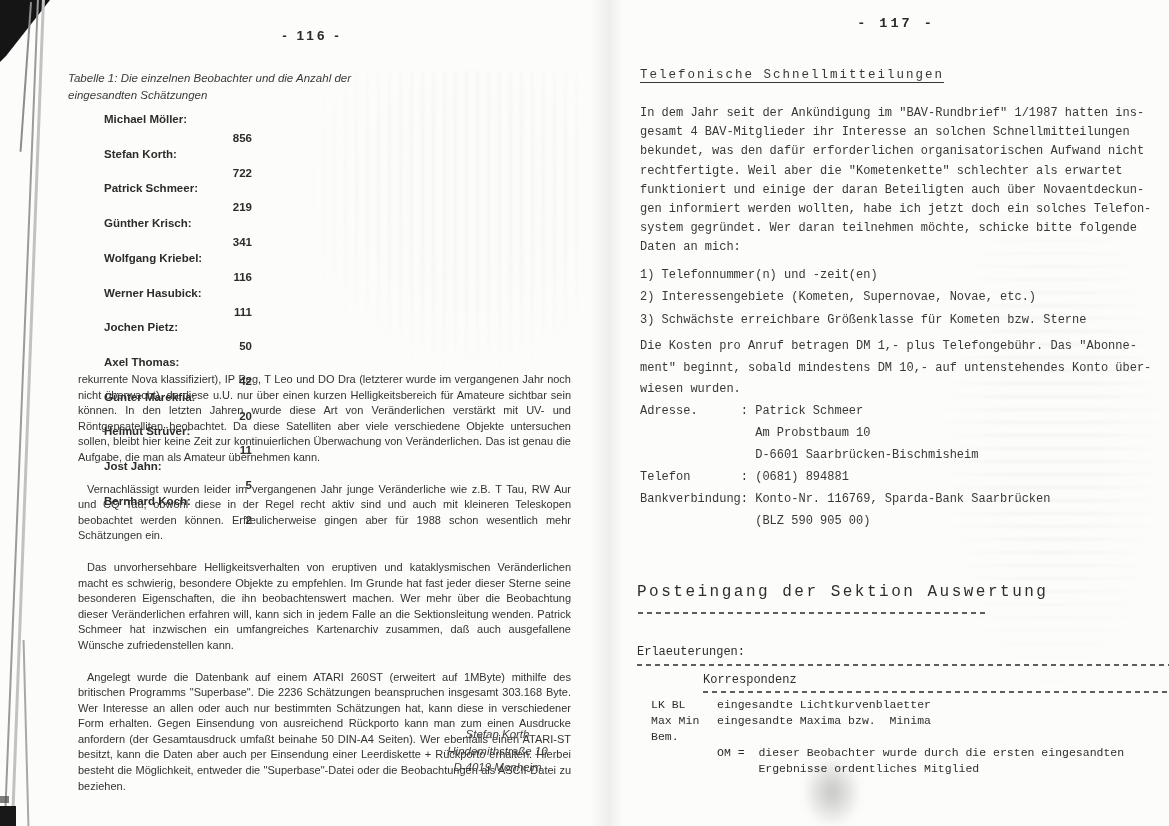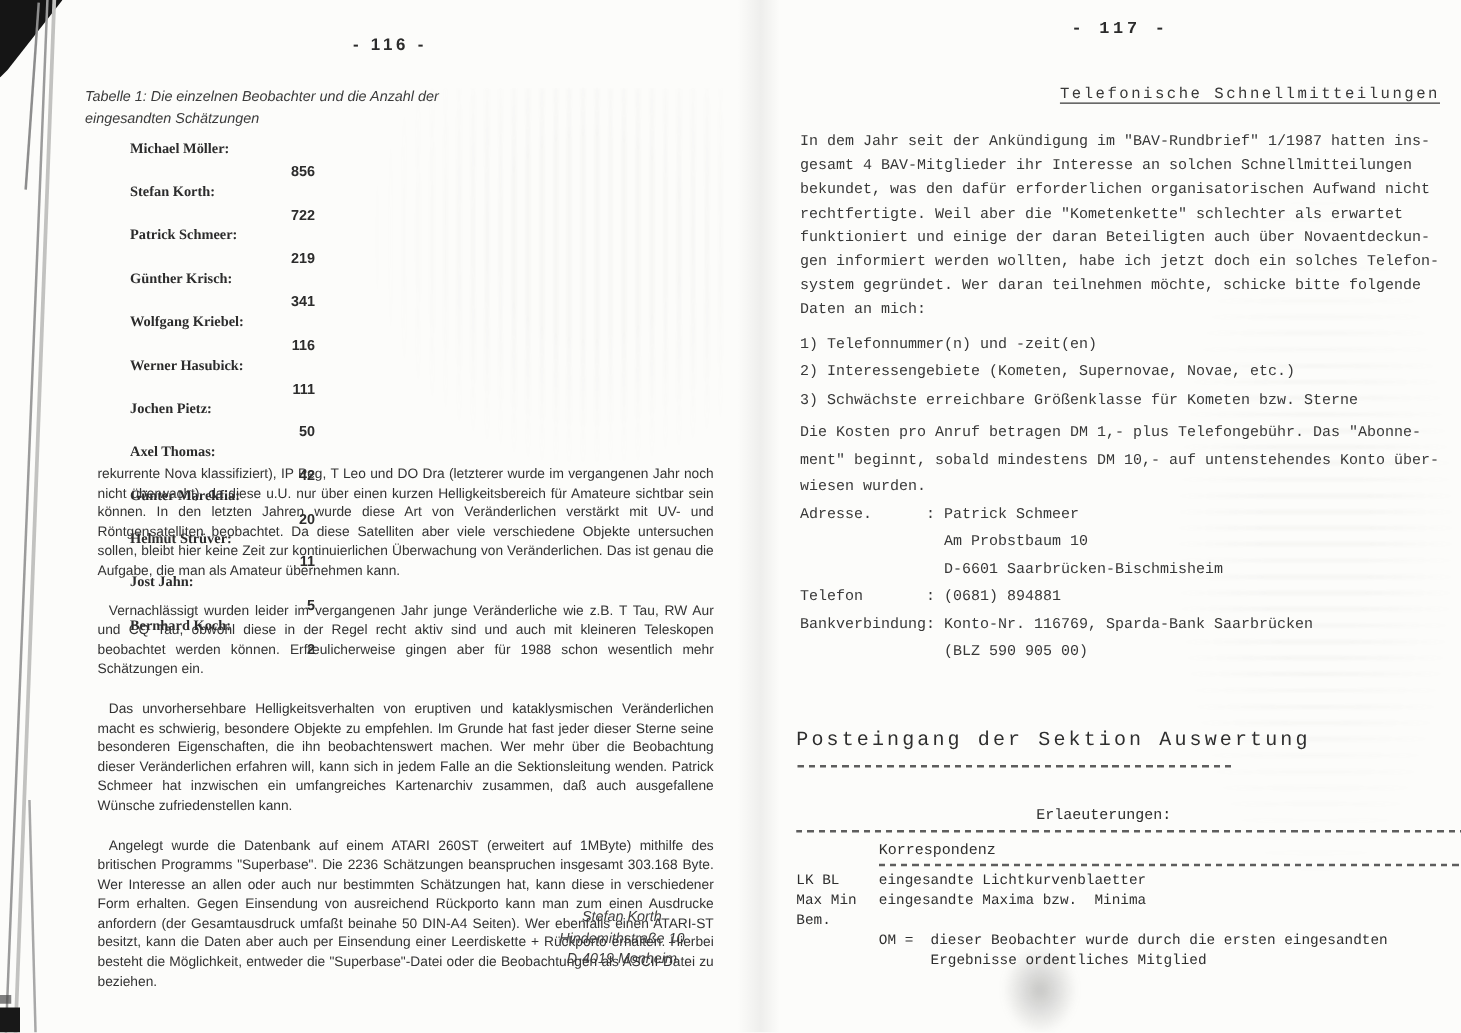--- a/index.html
+++ b/index.html
@@ -39,55 +39,55 @@
             mask-image:radial-gradient(ellipse at 50% 50%,#000 25%,transparent 72%);}
 
   
   .lp-header{left:62px;top:28px;width:500px;text-align:center;
     font-weight:700;font-size:13.5px;letter-spacing:3px;color:#2b2b2b;}
   .lp-caption{left:68px;top:70px;width:340px;font-style:italic;font-size:11.5px;
     line-height:17px;color:#3a3a3a;}
   .obs-table{left:104px;top:112px;width:190px;font-weight:700;font-size:11.5px;
     line-height:15.7px;color:#2c2c2c;}
   .obs-row{display:flex;}
-  .obs-name{width:108px;font-family:Liberation Serif, serif;}
+  .obs-name{width:108px;}
   .obs-count{width:40px;text-align:right;margin-top:19px;}
   .lp-body{left:62px;top:356px;width:525px;font-size:11px;line-height:15.6px;
     text-align:justify;color:#333;}
   .lp-body p{margin:16px;}
   .lp-body p.indent{text-indent:9px;}
   .lp-signature{left:415px;top:726px;width:165px;text-align:center;
     font-style:italic;font-size:11.5px;line-height:16.5px;color:#3d3d3d;}
 
   
   .rp{font-family:"Liberation Mono",monospace;color:#383838;}
   .rp-header{left:640px;top:16px;width:512px;text-align:center;
     font-weight:700;font-size:13.5px;letter-spacing:3px;color:#2b2b2b;
     font-family:"Liberation Mono",monospace;}
-  .rp-title{left:640px;top:68px;width:512px;text-align:right;font-size:12.5px;
+  .rp-title{left:640px;top:68px;width:512px;text-align:left;font-size:12.5px;
     letter-spacing:2px;text-decoration:underline;text-underline-offset:4px;}
   .rp-intro{left:640px;top:104px;width:520px;font-size:12px;line-height:19.2px;
     white-space:pre-line;}
   .rp-list{left:640px;top:264px;width:520px;font-size:12px;line-height:22.4px;
     margin:0;padding:0;list-style:none;}
   .rp-costs{left:640px;top:336px;width:520px;font-size:12px;line-height:21.5px;
     white-space:pre-line;}
   .rp-contact{left:640px;top:400px;width:520px;font-size:12px;line-height:22px;
     white-space:pre;}
   .dotm{font-family:Liberation Mono, monospace;color:#2e2e2e;}
   .rp-section-title{left:637px;top:583px;width:420px;font-size:16px;letter-spacing:2.5px;}
   .dash{height:2px;background:repeating-linear-gradient(90deg,#5d5d5d 0 5px,rgba(0,0,0,0) 5px 9px);}
   .dash-title{left:638px;top:612px;width:348px;}
-  .rp-erlaeuterungen{left:637px;top:645px;width:300px;font-size:12px;text-align:right;}
+  .rp-erlaeuterungen{left:637px;top:645px;width:300px;font-size:12px;}
   .dash-1{left:637px;top:664px;width:532px;}
   .rp-korrespondenz{left:703px;top:673px;width:300px;font-size:12px;}
   .dash-2{left:703px;top:691px;width:466px;}
   .legend{left:637px;top:697px;width:532px;font-size:11.5px;line-height:16px;}
   .legend-row{display:flex;}
-  .legend-abbr{width:66px;white-space:pre;}
+  .legend-abbr{width:66px;white-space:pre;margin-left:14px;}
   .legend-desc{white-space:pre;}
 </style>
 </head>
 <body>
 
 <div class="abs corner-tl"></div>
 <div class="abs stack-line-a"></div>
 <div class="abs stack-line-b"></div>
 <div class="abs stack-line-c"></div>
 <div class="abs stack-line-d"></div>

